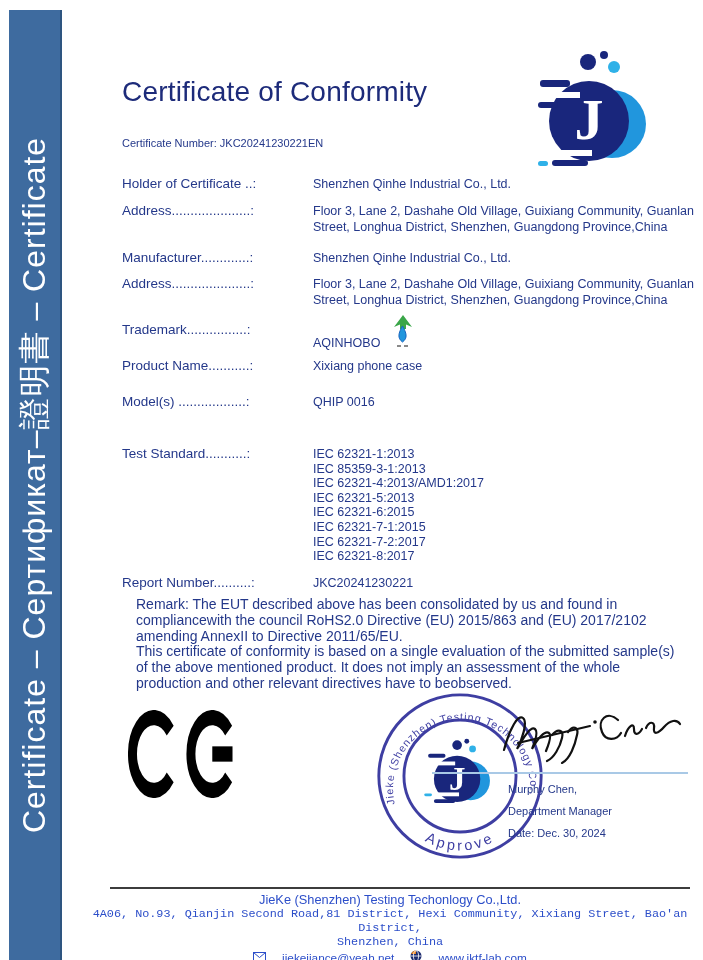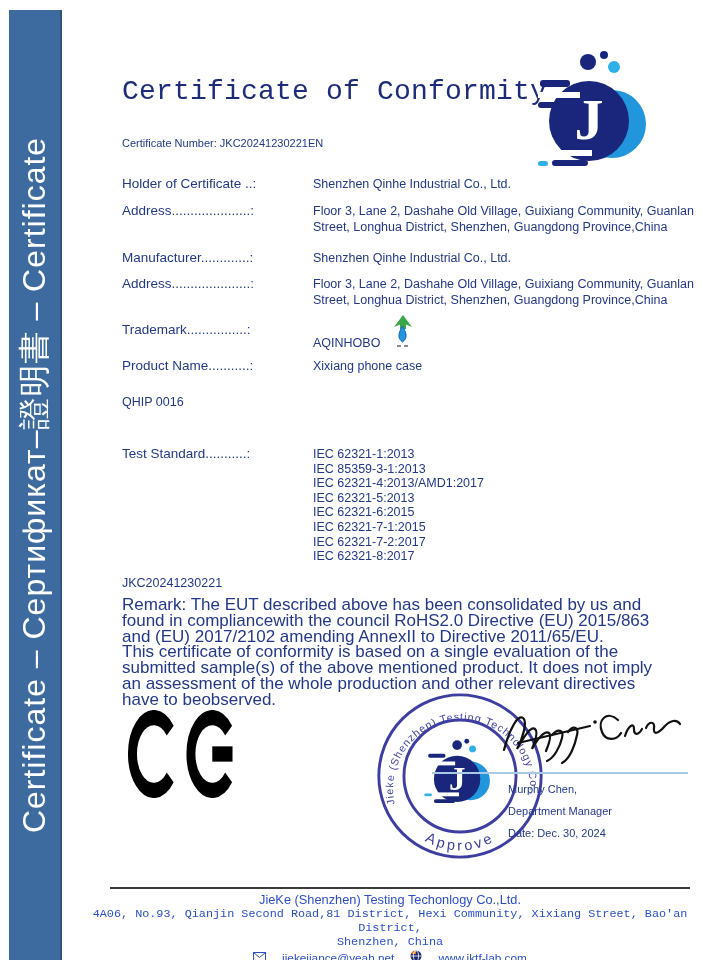--- a/index.html
+++ b/index.html
@@ -21,35 +21,35 @@
 
   
   .sidebar{position:absolute;left:9px;top:10px;width:53px;height:950px;
     background:var(--sidebar-blue);border-right:2px solid var(--sidebar-edge);}
   .vtext{position:absolute;top:50%;left:50%;
     transform:translate(-50%,-50%) rotate(-90deg);
     white-space:nowrap;color:#fff;font-size:32px;letter-spacing:1px;font-weight:500;}
 
   
   .title{position:absolute;left:122px;top:76px;font-size:28px;font-weight:400;
-    color:var(--title-navy);letter-spacing:0.2px;font-family:Liberation Mono, monospace;}
+    color:var(--title-navy);letter-spacing:0.2px;}
   .cert-no{position:absolute;left:122px;top:137px;font-size:11px;color:var(--navy);}
   .logo{position:absolute;left:538px;top:42px;}
 
   
   .row{position:absolute;left:122px;display:flex;gap:15px;}
   .lbl{width:176px;flex:none;font-size:13.5px;color:var(--navy);}
   .val{font-size:12.5px;color:var(--navy);line-height:15.5px;padding-top:1px;width:410px;}
   .val.tight{width:395px;}
   .tm-wrap{display:flex;align-items:center;gap:9px;}
   .tm-icon{position:relative;top:-9px;}
   .std-line{font-size:12.5px;color:var(--navy);line-height:14.6px;}
 
   
-  .remark{position:absolute;left:122px;top:597px;width:548px;font-size:17px;
+  .remark{position:absolute;left:136px;top:597px;width:548px;font-size:14px;
     color:var(--navy);line-height:15.8px;}
 
   
   .ce{position:absolute;left:128px;top:710px;}
   .stamp{position:absolute;left:374px;top:690px;}
   .sig-svg{position:absolute;left:498px;top:702px;}
   .sig-underline{position:absolute;left:432px;top:772px;width:256px;height:2px;
     background:var(--sig-line);}
   .sig-block{position:absolute;left:508px;top:778px;font-size:11px;color:var(--navy);
     line-height:22px;}
@@ -126,38 +126,40 @@
       </span>
     </div>
   </div>
 
   <div class="row" style="top:358px">
     <div class="lbl">Product Name...........:</div>
     <div class="val tight">Xixiang phone case</div>
   </div>
 
   <div class="row" style="top:394px">
+    <div class="lbl">Model(s) ..................:</div>
     <div class="val tight">QHIP 0016</div>
   </div>
 
   <div class="row" style="top:446px">
     <div class="lbl">Test Standard...........:</div>
     <div class="val tight">
       <div class="std-line">IEC 62321-1:2013</div>
       <div class="std-line">IEC 85359-3-1:2013</div>
       <div class="std-line">IEC 62321-4:2013/AMD1:2017</div>
       <div class="std-line">IEC 62321-5:2013</div>
       <div class="std-line">IEC 62321-6:2015</div>
       <div class="std-line">IEC 62321-7-1:2015</div>
       <div class="std-line">IEC 62321-7-2:2017</div>
       <div class="std-line">IEC 62321-8:2017</div>
     </div>
   </div>
 
   <div class="row" style="top:575px">
+    <div class="lbl">Report Number..........:</div>
     <div class="val tight">JKC20241230221</div>
   </div>
 
   <div class="remark">
     <div>Remark: The EUT described above has been consolidated by us and found in compliancewith  the council RoHS2.0 Directive (EU) 2015/863 and (EU) 2017/2102 amending AnnexII to Directive 2011/65/EU.</div>
     <div>This certificate of conformity is based on a single evaluation of the submitted sample(s) of the above mentioned product. It does not  imply an assessment of the whole production and other relevant directives have to beobserved.</div>
   </div>
 
   <div class="ce">
     <svg width="118" height="88" viewBox="0 0 210 92" preserveAspectRatio="none">

